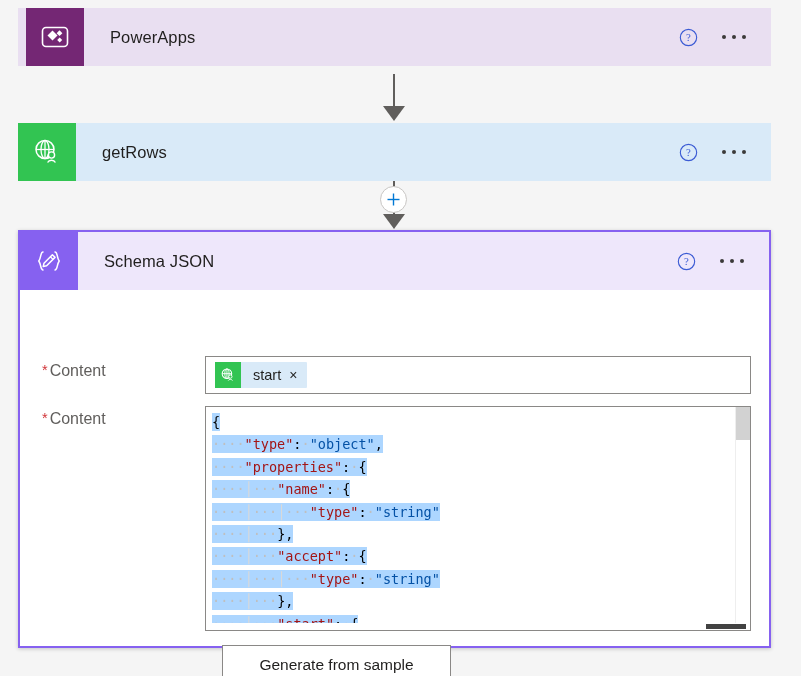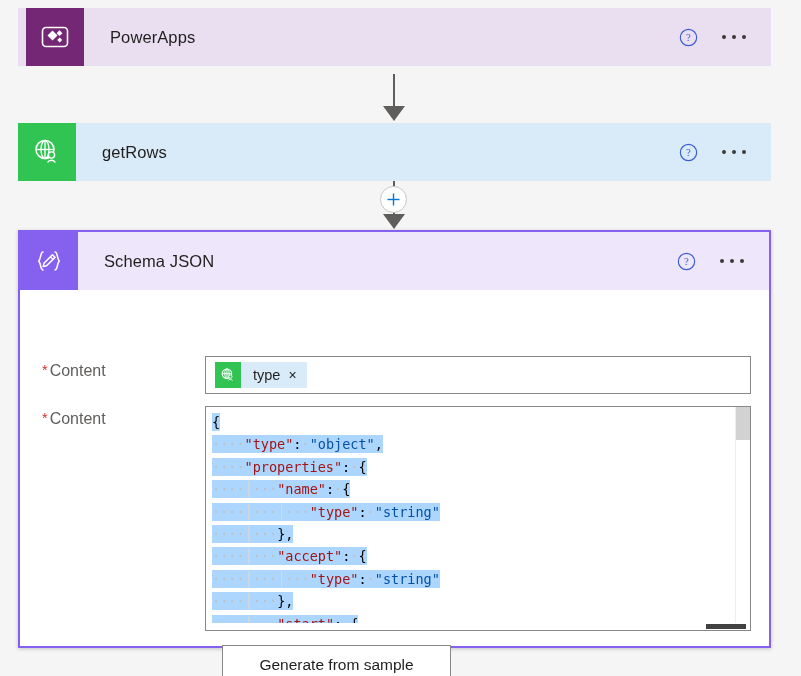--- a/index.html
+++ b/index.html
@@ -404,21 +404,21 @@
           <span class="token-icon">
             <svg width="18" height="18" viewBox="0 0 34 34" aria-hidden="true">
               <circle cx="15" cy="14.5" r="9" fill="none" stroke="#ffffff" stroke-width="2"></circle>
               <ellipse cx="15" cy="14.5" rx="4" ry="9" fill="none" stroke="#ffffff" stroke-width="1.8"></ellipse>
               <line x1="6" y1="14.5" x2="24" y2="14.5" stroke="#ffffff" stroke-width="1.8"></line>
               <line x1="15" y1="5.5" x2="15" y2="23.5" stroke="#ffffff" stroke-width="1.8"></line>
               <circle cx="21.5" cy="20" r="3.1" fill="#32c452" stroke="#ffffff" stroke-width="1.8"></circle>
               <path d="M17.6 27.5 a4.2 3.6 0 0 1 7.8 0" fill="#32c452" stroke="#ffffff" stroke-width="1.8"></path>
             </svg>
           </span>
-          <span class="token-label">type</span>
+          <span class="token-label">start</span>
           <span class="token-x">×</span>
         </span>
       </div>
 
       <div class="field-row" id="row-schema">
         <span class="req-star">*</span>
         <span class="field-label">Content</span>
       </div>
 
       <div id="schema-editor">

